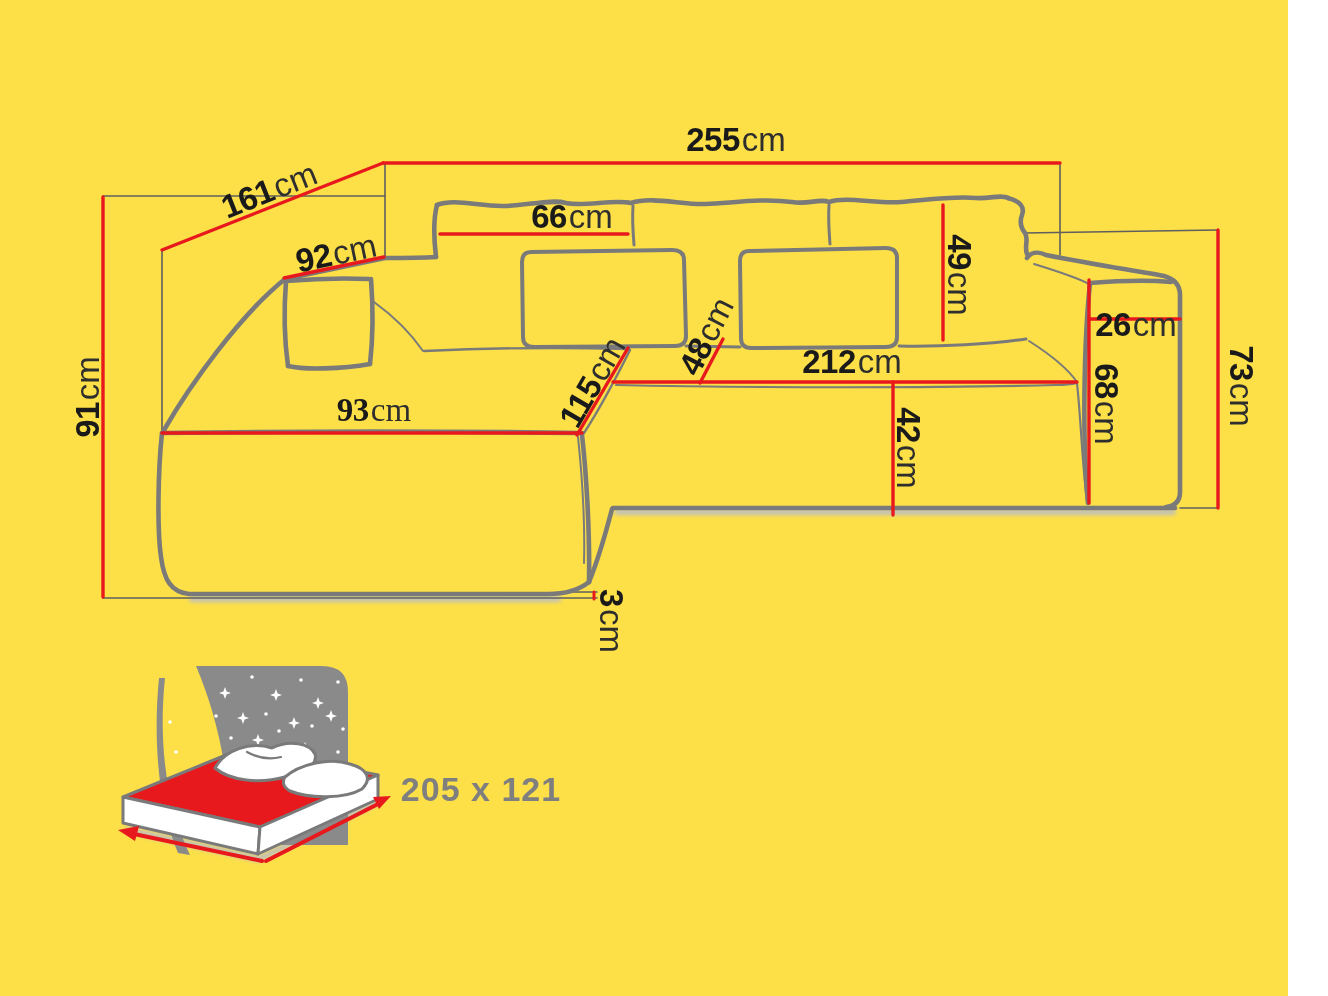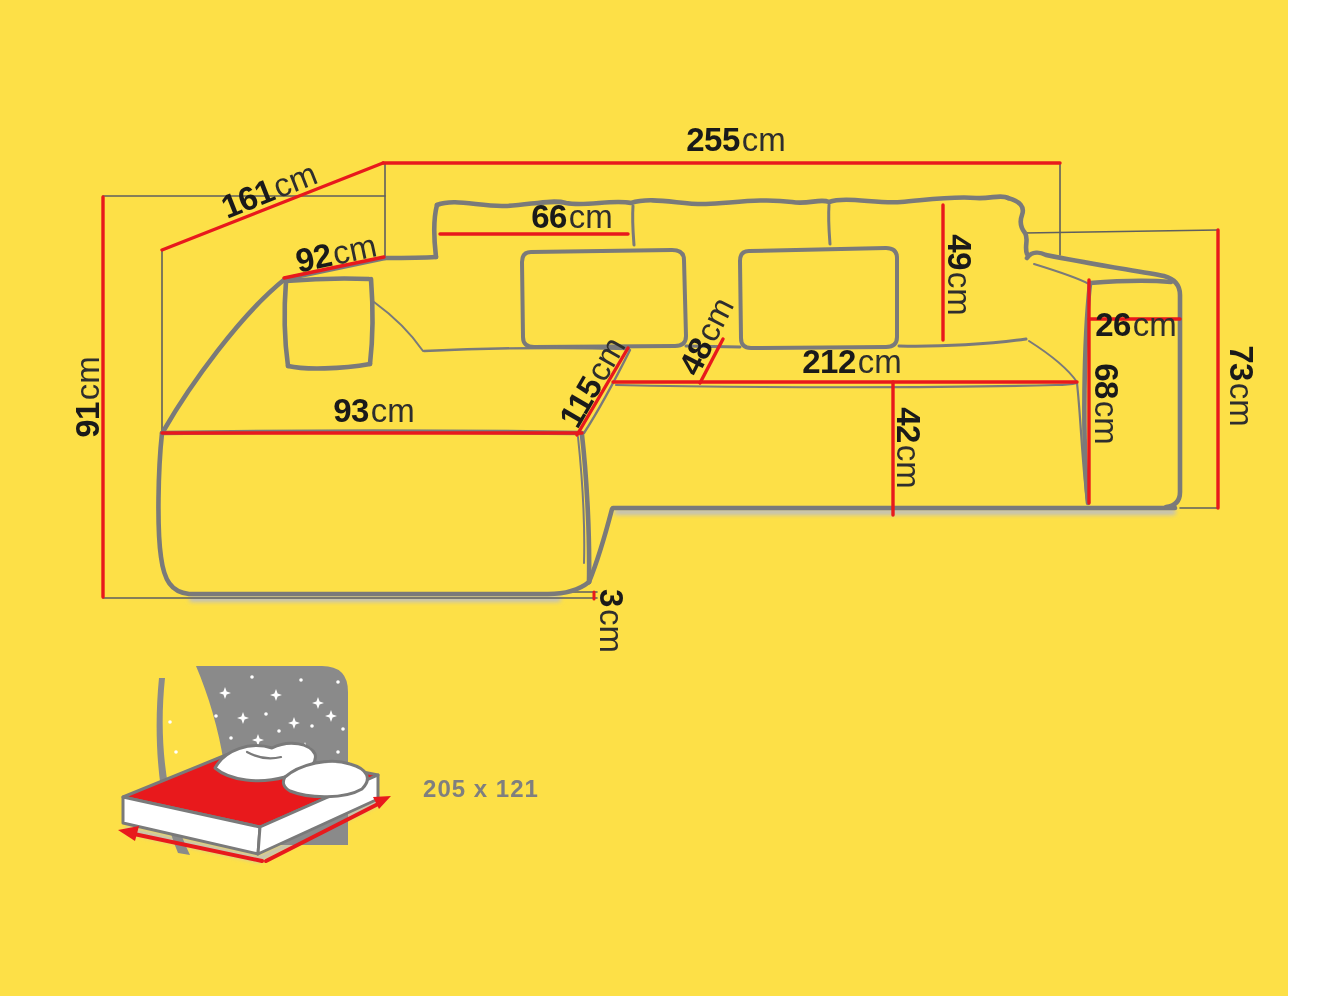--- a/index.html
+++ b/index.html
@@ -10,21 +10,21 @@
   #lineart{position:absolute;left:0;top:0;width:1328px;height:996px;}
   .dim-label{
     position:absolute;white-space:nowrap;
     font-family:"Liberation Sans",sans-serif;
     font-size:33px;line-height:1;color:#1a1a1a;
   }
   .dim-label .num{font-weight:700;letter-spacing:-0.5px;}
   .dim-label .unit{font-weight:400;color:#2e2e2e;margin-left:2px;}
   .bed-size-label{
     position:absolute;white-space:nowrap;
-    font-size:24px;font-weight:700;color:#7f7f7f;letter-spacing:1px;
+    font-size:34px;font-weight:700;color:#7f7f7f;letter-spacing:1px;
     transform:translate(-50%,-50%);
   }
 </style>
 </head>
 <body>
 
 <div id="stage">
 
   <svg id="lineart" viewBox="0 0 1328 996" fill="none" stroke-linecap="round" stroke-linejoin="round">
     <defs>
@@ -220,21 +220,21 @@
   </div>
 
   <div class="dim-label" style="left:706px;top:336px;transform:translate(-50%,-50%) rotate(-63deg);">
     <span class="num">48</span><span class="unit">cm</span>
   </div>
 
   <div class="dim-label" style="left:592px;top:382px;transform:translate(-50%,-50%) rotate(-60deg);">
     <span class="num">115</span><span class="unit">cm</span>
   </div>
 
-  <div class="dim-label" style="left:374px;top:410px;transform:translate(-50%,-50%);">
+  <div class="dim-label" style="left:374px;top:410px;transform:translate(-50%,-50%);font-family:Liberation Serif, serif;">
     <span class="num">93</span><span class="unit">cm</span>
   </div>
 
   <div class="dim-label" style="left:611px;top:621px;transform:translate(-50%,-50%) rotate(90deg);">
     <span class="num">3</span><span class="unit">cm</span>
   </div>
 
   <div class="bed-size-label" style="left:481px;top:789px;">205 x 121</div>
 
 </div>

